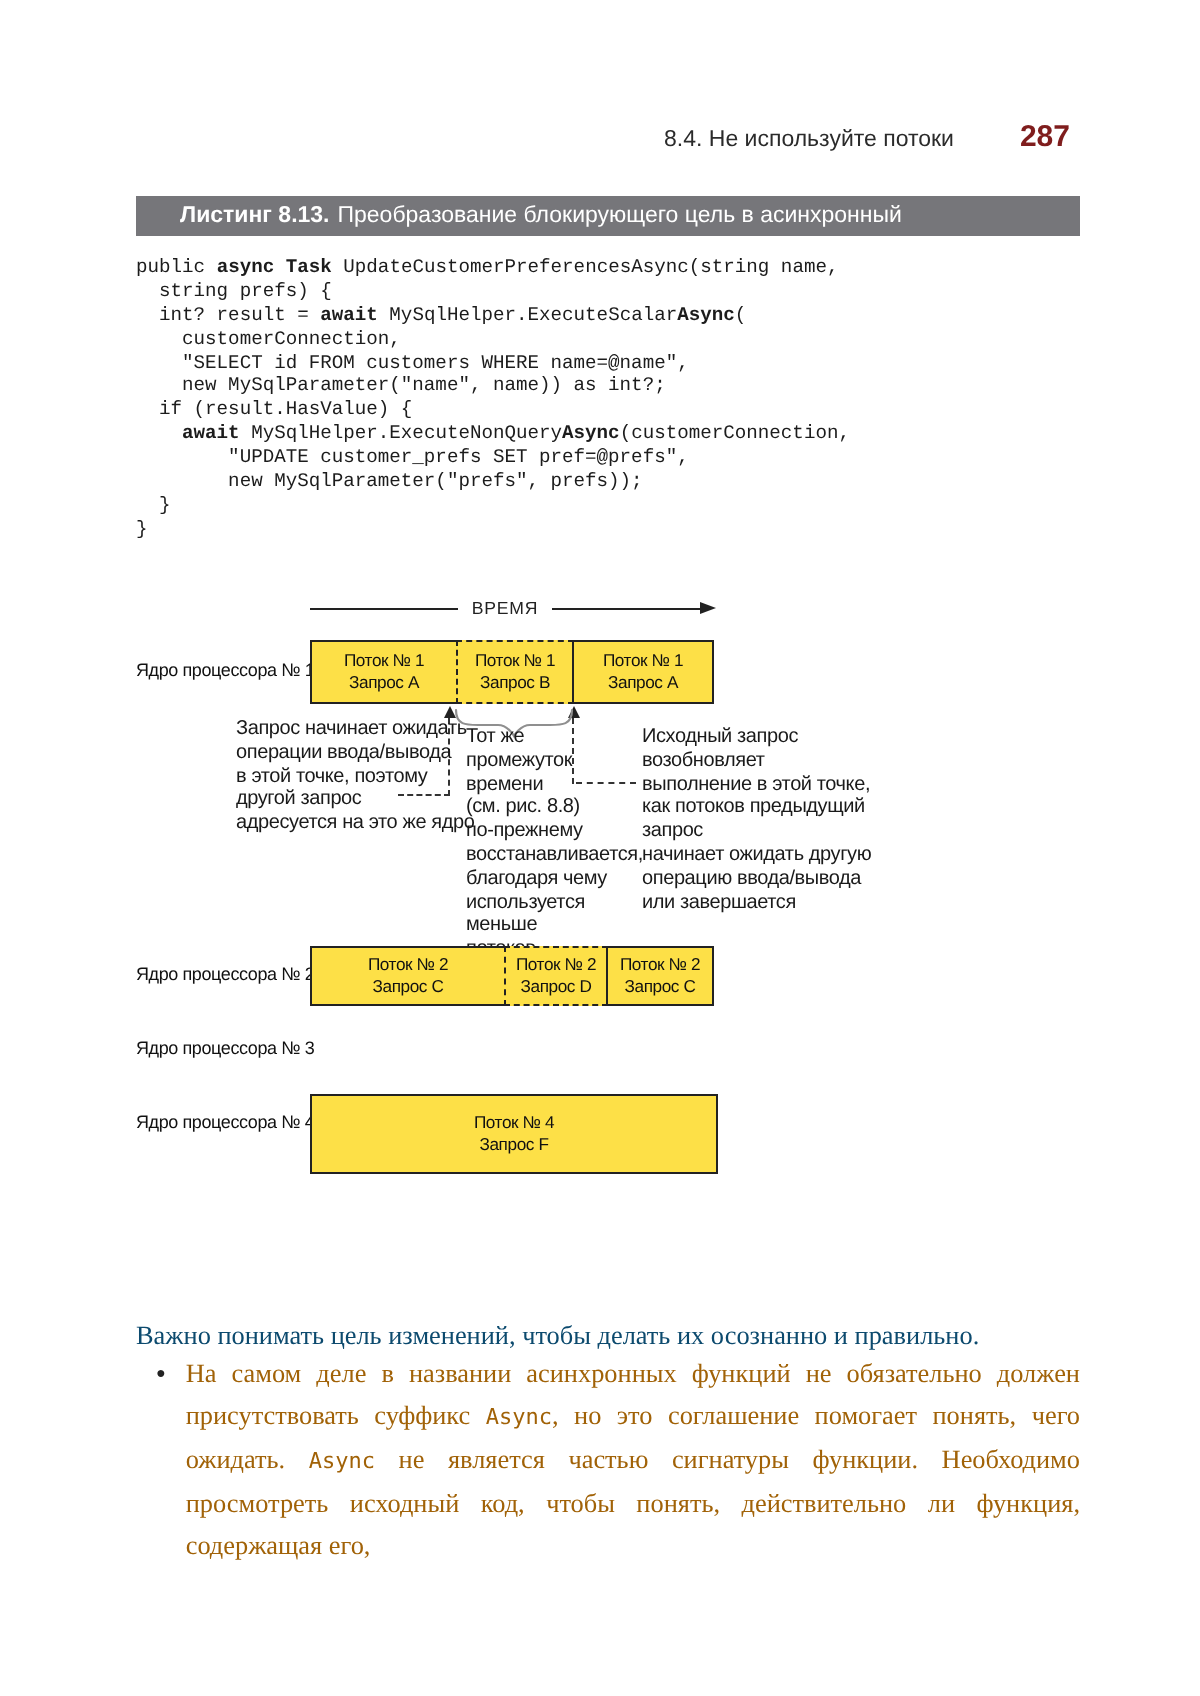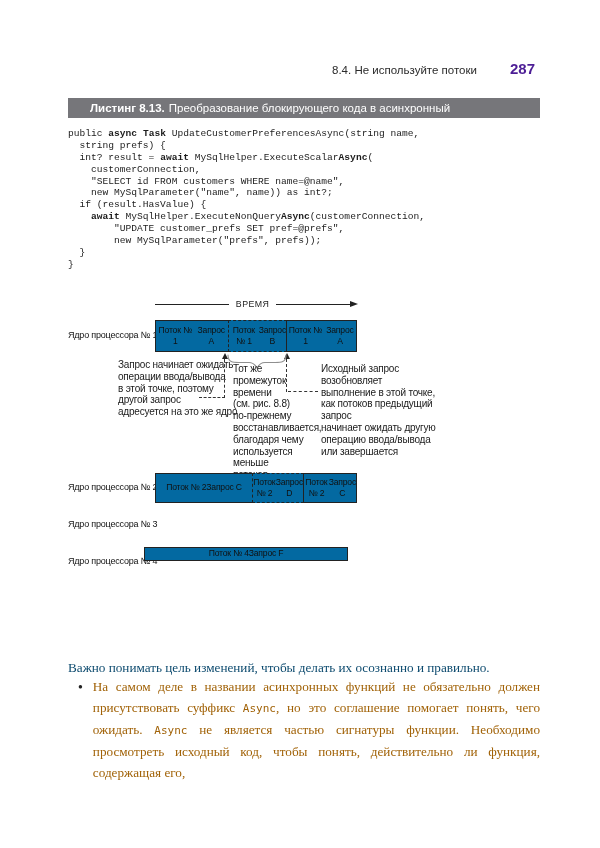--- a/index.html
+++ b/index.html
@@ -6,21 +6,21 @@
   .page {
     position:relative; width:600px; height:848px; background:#ffffff;
     font-family:"Liberation Sans", sans-serif; color:#1a1a1a; overflow:hidden;
   }
   
   .page-header {
     position:absolute; top:60px; left:68px; width:467px;
     display:flex; justify-content:flex-end; align-items:baseline; gap:33px;
   }
   .section-title { font-size:11.5px; color:#2b2b2b; }
-  .page-number { font-size:15px; font-weight:bold; color:#4c1d95; }
+  .page-number { font-size:15px; font-weight:bold; color:#7f1d1d; }
   
   .listing-bar {
     position:absolute; left:68px; top:98px; width:472px; height:20px;
     background:#76767a; color:#ffffff; font-size:11.5px;
     display:flex; align-items:center; padding-left:22px; box-sizing:border-box;
   }
   .listing-bar .lab { font-weight:bold; margin-right:4px; }
   
   .code {
     position:absolute; left:68px; top:128px; width:472px;
@@ -33,22 +33,22 @@
   .diagram { position:absolute; left:0; top:295px; width:600px; height:292px; }
   .time-axis { position:absolute; left:155px; top:4px; width:203px; display:flex; align-items:center; }
   .time-axis .ln { flex:1; border-top:1.3px solid #222; }
   .time-axis .lbl { margin:0 7px; font-size:8.8px; color:#222; letter-spacing:0.4px; }
   .time-axis .arrowhead {
     width:0; height:0; border-left:8px solid #222;
     border-top:3.5px solid transparent; border-bottom:3.5px solid transparent;
   }
   .core-label { position:absolute; left:68px; font-size:9px; color:#111; letter-spacing:-0.2px; white-space:nowrap; }
   .tblock {
-    position:absolute; box-sizing:border-box; border:1.4px solid #222; background:#0369a1;
-    display:flex; flex-direction:row; justify-content:center; align-items:center;
+    position:absolute; box-sizing:border-box; border:1.4px solid #222; background:#fde047;
+    display:flex; flex-direction:column; justify-content:center; align-items:center;
     font-size:8.6px; line-height:11.5px; color:#111; letter-spacing:-0.2px; text-align:center;
   }
   .tblock.dashed { border-style:dashed; }
   .anno {
     position:absolute; font-size:10px; font-weight:normal; line-height:11.8px;
     color:#1a1a1a; white-space:pre-line; letter-spacing:-0.2px;
   }
   .dash-v { position:absolute; width:0; border-left:1.3px dashed #333; }
   .dash-h { position:absolute; height:0; border-top:1.3px dashed #333; }
   .up-arrowhead {
@@ -79,21 +79,21 @@
 
 <div class="page">
 
   <div class="page-header">
     <span class="section-title">8.4. Не используйте потоки</span>
     <span class="page-number">287</span>
   </div>
 
   <div class="listing-bar" style="background: rgb(118, 118, 122);">
     <span class="lab">Листинг 8.13.</span>
-    <span>Преобразование блокирующего кода в асинхронный</span>
+    <span>Преобразование блокирующего цель в асинхронный</span>
   </div>
 
   <div class="code" id="code-lines"><div class="code-line"><span>public </span><span class="kw">async</span><span> </span><span class="kw">Task</span><span> UpdateCustomerPreferencesAsync(string name,</span></div><div class="code-line"><span>  string prefs) {</span></div><div class="code-line"><span>  int? result = </span><span class="kw">await</span><span> MySqlHelper.ExecuteScalar</span><span class="kw">Async</span><span>(</span></div><div class="code-line"><span>    customerConnection,</span></div><div class="code-line"><span>    "SELECT id FROM customers WHERE name=@name",</span></div><div class="code-line"><span>    new MySqlParameter("name", name)) as int?;</span></div><div class="code-line"><span>  if (result.HasValue) {</span></div><div class="code-line"><span>    </span><span class="kw">await</span><span> MySqlHelper.ExecuteNonQuery</span><span class="kw">Async</span><span>(customerConnection,</span></div><div class="code-line"><span>        "UPDATE customer_prefs SET pref=@prefs",</span></div><div class="code-line"><span>        new MySqlParameter("prefs", prefs));</span></div><div class="code-line"><span>  }</span></div><div class="code-line"><span>}</span></div></div>
 
   <div class="diagram" id="diagram">
     <div class="time-axis">
       <span class="ln"></span>
       <span class="lbl">ВРЕМЯ</span>
       <span class="ln"></span>
       <span class="arrowhead"></span>
@@ -152,21 +152,21 @@
       <div class="tblock dashed" style="left: 252px; top: 178px; width: 52px; height: 30px;">
         <span>Поток № 2</span>
         <span>Запрос D</span>
       </div>
       <div class="tblock" style="left: 303px; top: 178px; width: 54px; height: 30px;">
         <span>Поток № 2</span>
         <span>Запрос C</span>
       </div>
       <div class="core-label" style="top: 224px;">Ядро процессора № 3</div>
       <div class="core-label" style="top: 261px;">Ядро процессора № 4</div>
-      <div class="tblock" style="left: 144px; top: 252px; width: 204px; height: 14px;">
+      <div class="tblock" style="left: 155px; top: 252px; width: 204px; height: 40px;">
         <span>Поток № 4</span>
         <span>Запрос F</span>
       </div>
     </div>
 
 
   <p class="body-text">Важно понимать цель изменений, чтобы делать их осознанно и правильно.</p>
 
   <div class="bullet-row">
     <span class="bullet-marker">●</span>

